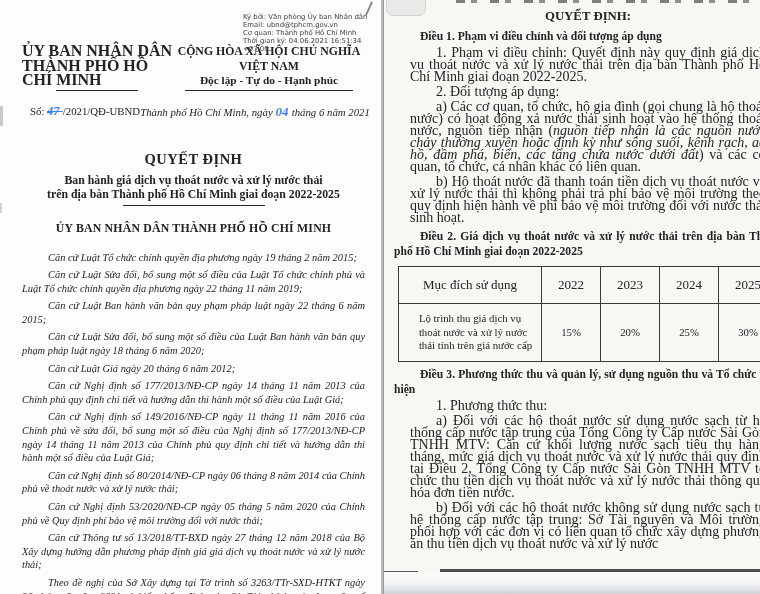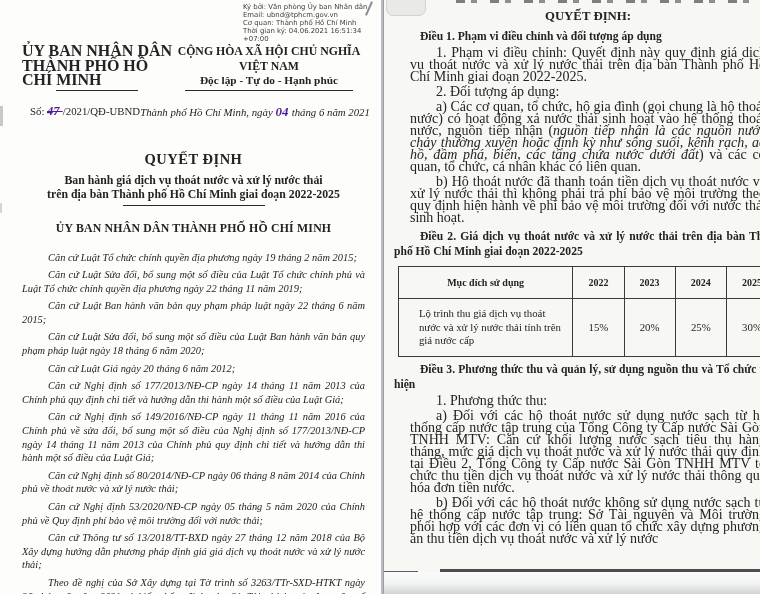--- a/index.html
+++ b/index.html
@@ -5,42 +5,42 @@
   * { margin: 0; padding: 0; box-sizing: border-box; }
   html,body { width: 760px; height: 594px; overflow: hidden; }
   body { background: #b9bcc0; font-family: "Liberation Serif", "DejaVu Serif", serif; color: #232323; }
   .canvas { position: relative; width: 760px; height: 594px; }
 
   .page { position: absolute; top: 0; height: 594px; overflow: hidden; background: #fdfdfc; }
   .page-left  { left: 0;   width: 381px; }
   .page-right { left: 383px; width: 407px; background: #f7f7f4; border-left: 1px solid #9a9da1; }
 
   
-  .sig-stamp { position: absolute; top: 3px; right: 12px; width: 126px;
+  .sig-stamp { position: absolute; top: 13px; right: 12px; width: 126px;
                font-family: "DejaVu Sans", "Liberation Sans", sans-serif;
                font-size: 6.9px; line-height: 8.1px; color: #3c3c3c; }
   .pen-mark  { position: absolute; top: 1px; left: 368px; width: 1.5px; height: 15px;
                background: #8a8d92; transform: rotate(24deg); }
   .edge-mark { position: absolute; top: 106px; left: 0; width: 3px; height: 20px; background: #c9c9c9; }
   .edge-mark2{ position: absolute; top: 203px; left: 0; width: 2px; height: 10px; background: #d4d4d4; }
 
   .lp-inner { padding: 44px 16px 0 22px; }
   .head-row { display: flex; }
   .head-org { width: 44%; font-weight: bold; font-size: 16px; line-height: 14.5px; }
   .head-rep { width: 56%; text-align: center; font-weight: bold; line-height: 14.5px; }
   .head-rep .l1 { font-size: 11.8px; }
   .head-rep .l2 { font-size: 11.3px; }
   .rule { background: #2a2a2a; height: 1px; margin: 2px auto 0; }
   .rule-org { width: 82px; }
   .rule-rep { width: 168px; }
 
   .num-row { display: flex; justify-content: space-between; margin-top: 13px;
              font-size: 10.8px; padding: 0 2px 0 8px; }
   .num-left { white-space: nowrap; }
-  .hand-ink { color: #4c1d95; font-style: italic; font-weight: bold; font-size: 12.5px;
+  .hand-ink { color: #3b82f6; font-style: italic; font-weight: bold; font-size: 12.5px;
               text-decoration: line-through; text-decoration-thickness: 1px; }
   .hand-ink.small { font-size: 13px; text-decoration: none; }
   .place-date { font-style: italic; white-space: nowrap; }
 
   .doc-title { text-align: center; font-weight: bold; font-size: 14.5px; margin-top: 31px; letter-spacing: .5px; }
   .doc-sub   { text-align: center; font-weight: bold; font-size: 11.8px; line-height: 14.5px; margin-top: 5px; }
   .rule-sub  { width: 142px; margin-top: 3px; }
   .issuer    { text-align: center; font-weight: bold; font-size: 11.8px; margin-top: 15px; letter-spacing: .2px; }
 
   .lp-body { margin-top: 15px; }
@@ -55,21 +55,21 @@
   .corner-blob { position: absolute; top: -6px; left: 2px; width: 40px; height: 22px;
                  background: #e9e9e7; border: 1px solid #d2d2cf; border-radius: 7px; }
   .rp-title { text-align: center; font-weight: bold; font-size: 12.8px; margin-top: 4px; }
   .rp-head  { font-weight: bold; font-size: 11.6px; line-height: 15px; text-indent: 26px;
               text-align: justify; margin: 5px 0 3px; }
   .rp-body p { font-size: 14px; line-height: 12px; text-align: justify; text-indent: 26px; margin: 3px 16px; }
   .rp-body .ital { font-style: italic; }
 
   .price-table { width: 98%; margin: 7px auto 5px; border-collapse: collapse; }
   .price-table th, .price-table td { border: 1.3px solid #3a3a3a; }
-  .price-table th { font-size: 10px; font-weight: bold; padding: 10px 4px; text-align: center; }
+  .price-table th { font-size: 13px; font-weight: normal; padding: 10px 16px; text-align: center; }
   .price-table td { font-size: 10.8px; padding: 8px 4px; text-align: center; }
   .price-table .col-label { width: 46%; }
   .price-table td.cell-label { text-align: left; padding-left: 20px; line-height: 13.5px; }
 
   .bottom-line-a { position: absolute; top: 571px; left: 0;  width: 34px; height: 2px; background: #5a5b5e; }
   .bottom-dot    { position: absolute; top: 572px; left: 42px; width: 3px; height: 2px; background: #5a5b5e; }
   .bottom-line-b { position: absolute; top: 569px; left: 56px; right: 0; height: 2.5px; background: #4c4d50; }
   .bottom-fade   { position: absolute; top: 572px; left: 0; right: 0; height: 22px;
                    background: linear-gradient(180deg,#fbfbfa 0%,#f1f2f2 55%,#cfd3d7 100%); }
 </style>

